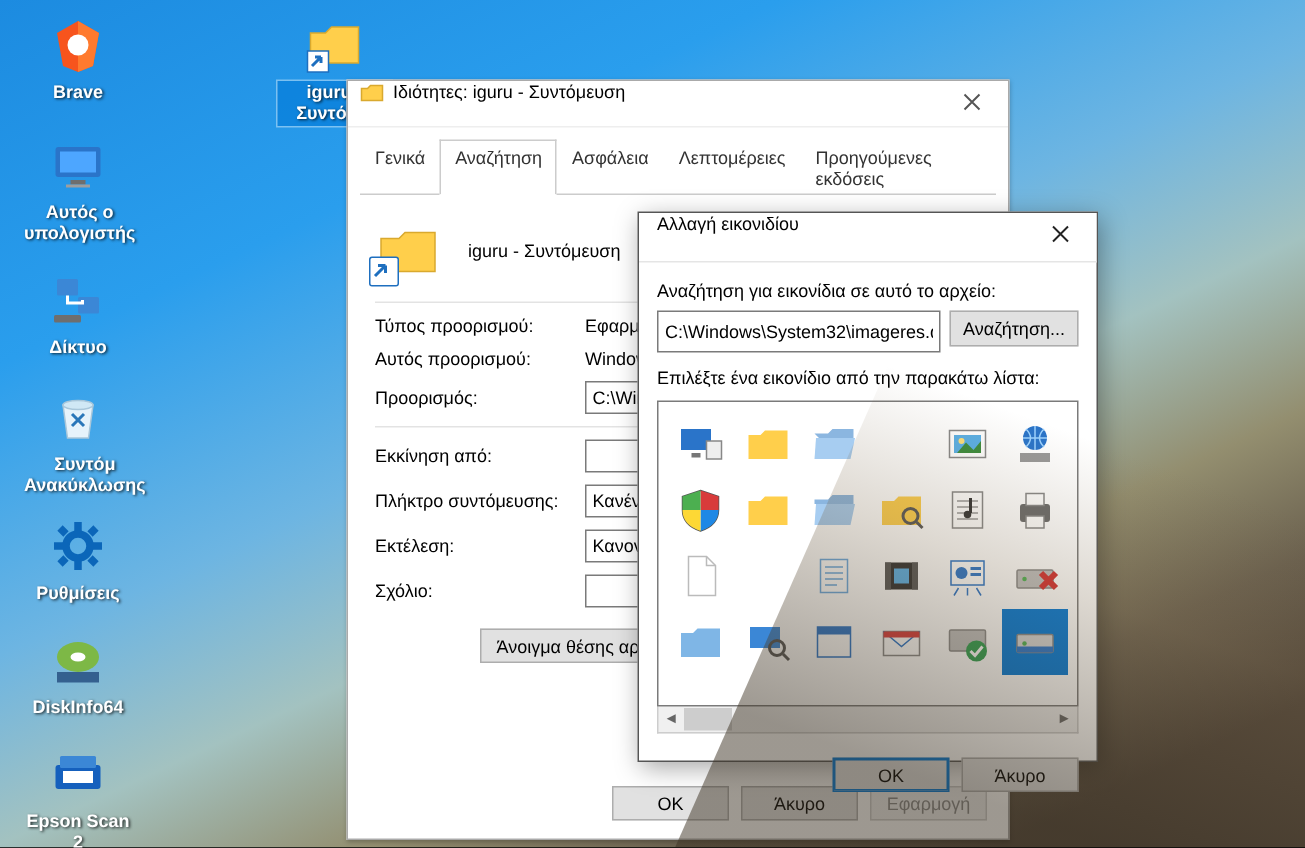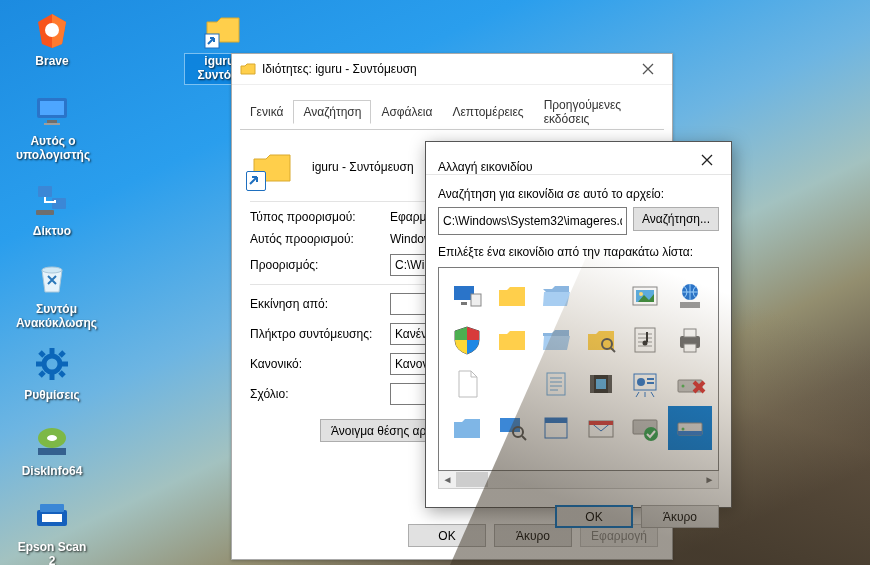--- a/index.html
+++ b/index.html
@@ -47,38 +47,37 @@
   .prop {
     position:absolute;
     left:231px; top:53px;
     width:440px; height:505px;
     background:#fff;
     border:1px solid #aaa;
     box-shadow:0 1px 3px rgba(0,0,0,0.25);
   }
   .prop .titlebar {
     height:30px;
-    display:flex; align-items:center;
+    display:flex; align-items:flex-start;
     padding:0 4px 0 8px;
     font-size:12px;
     background:#fff;
     border-bottom:1px solid #eee;
   }
   .prop .titlebar .ticon{width:16px;height:16px;margin-right:6px;}
   .prop .titlebar .ttxt{flex:1}
   .prop .close{
     width:40px;height:28px;display:flex;align-items:center;justify-content:center;
     color:#555;
   }
   .prop .tabs {
     display:flex;
     padding: 8px 8px 0 8px;
     gap:0;
     font-size:12px;
-    align-items:center;
   }
   .prop .tab{
     padding:4px 9px;
     border:1px solid transparent;
     border-bottom:none;
     color:#333;
   }
   .prop .tab.active{
     border-color:#ccc;
     background:#fff;
@@ -135,21 +134,21 @@
   
   .chg{
     position:absolute;
     left:425px; top:141px;
     width:305px; height:365px;
     background:#fff;
     border:1px solid #555;
     box-shadow:2px 4px 16px rgba(0,0,0,0.35);
   }
   .chg .titlebar{
-    height:32px; display:flex; align-items:flex-end;
+    height:32px; display:flex; align-items:flex-start;
     padding:0 4px 0 12px; font-size:12px;
     border-bottom:1px solid #e5e5e5;
     background:#fff;
   }
   .chg .titlebar .ttxt{flex:1}
   .chg .close{
     width:40px;height:28px;display:flex;align-items:center;justify-content:center;color:#222;cursor:default;
   }
   .chg .body{padding:10px 12px 0 12px;}
   .chg .lbl2{margin:2px 0 6px 0;}
@@ -348,21 +347,21 @@
       <div class="sep"></div>
       <div class="row">
           <div class="k">Εκκίνηση από:</div>
           <div class="v"><input class="txt" value="" style=""></div>
         </div>
       <div class="row">
           <div class="k">Πλήκτρο συντόμευσης:</div>
           <div class="v"><input class="txt" value="Κανένα" style=""></div>
         </div>
       <div class="row">
-          <div class="k">Κανονικό:</div>
+          <div class="k">Εκτέλεση:</div>
           <div class="v"><input class="txt" value="Κανονικό" style=""></div>
         </div>
       <div class="row">
           <div class="k">Σχόλιο:</div>
           <div class="v"><input class="txt" value="" style=""></div>
         </div>
 
       <div class="btnrow">
         <button>Άνοιγμα θέσης αρχείου</button>
       </div>

